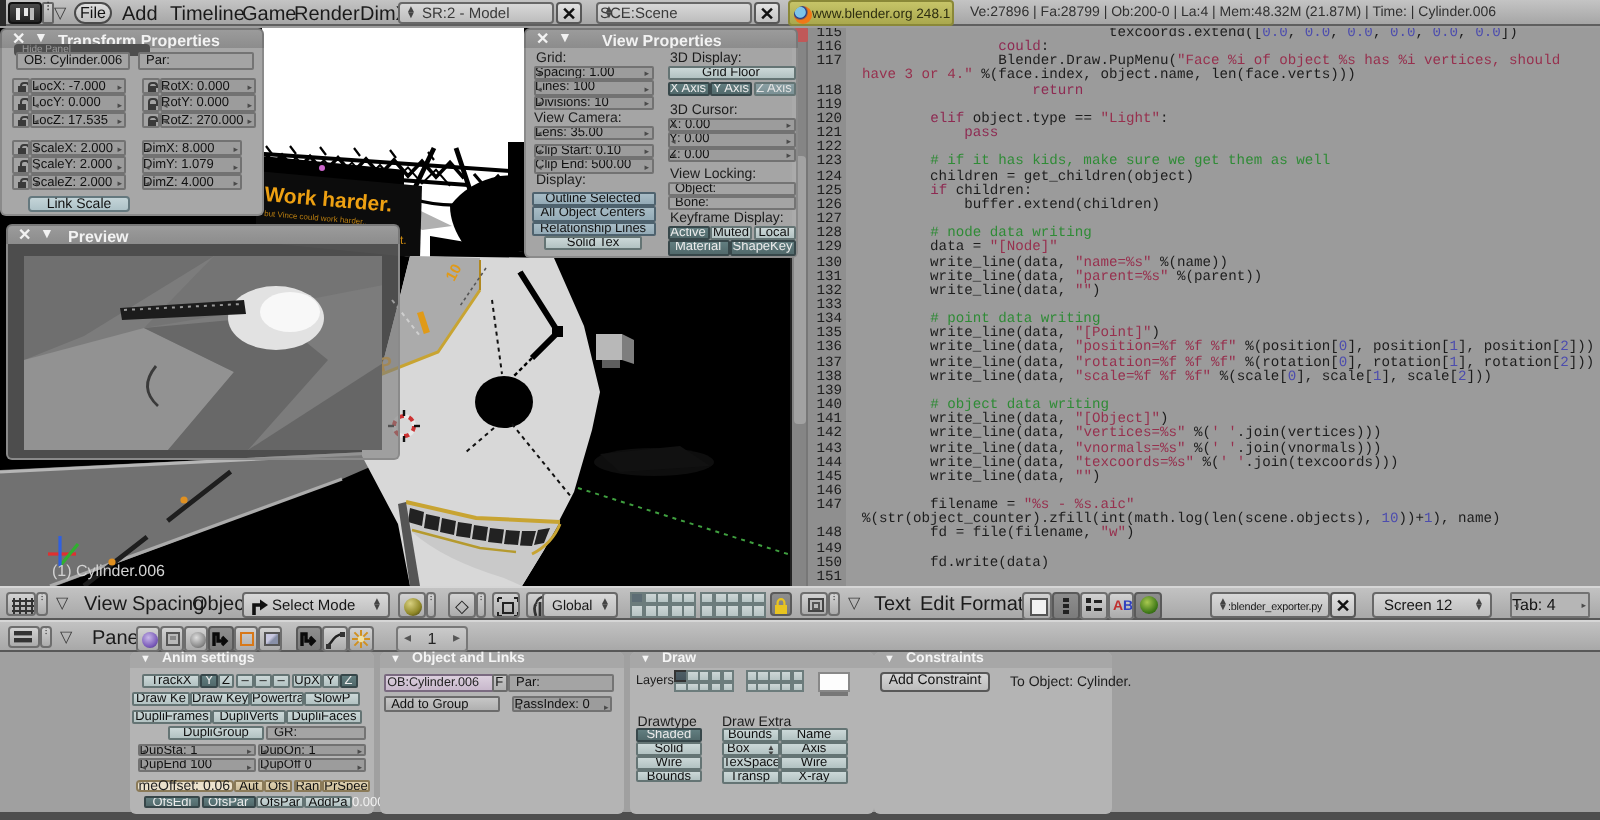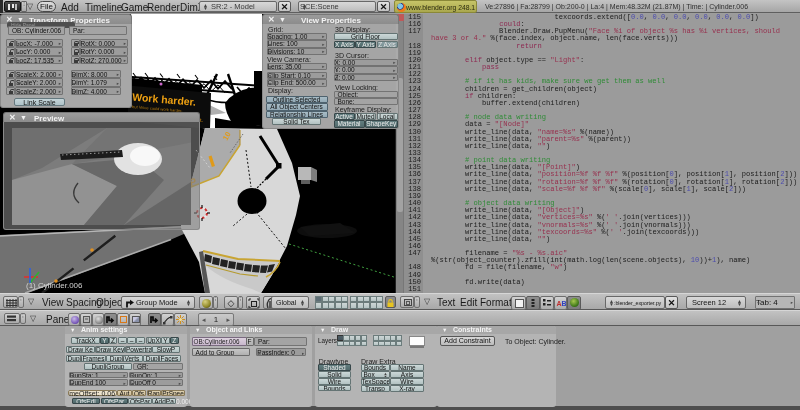--- a/index.html
+++ b/index.html
@@ -340,21 +340,21 @@
  <div class="ibtn" style="left:18px;top:2px;width:6px;height:12px;font-size:5px;color:#333;text-align:center;line-height:4px">⁝</div>
  <div class="tri" style="left:28px;top:3px">▽</div>
  <div class="mtx" style="left:42px;top:3px">View</div>
  <div class="mtx" style="left:66px;top:3px">Spacing</div>
  <div class="mtx" style="left:96px;top:3px">Object</div>
  <div class="dd" style="left:121px;top:1.5px;width:74px;height:13px;line-height:12px">
   <svg width="11" height="11" style="position:absolute;left:2px;top:1px">
           <path d="M3,9.5 L3,4.5 L6.5,4.5" stroke="#111" stroke-width="1.8" fill="none"></path>
           <polygon points="6,1.8 10,4.5 6,7.2" fill="#111"></polygon>
         </svg>
-  <span style="margin-left:14px">Group Mode</span>
+  <span style="margin-left:14px">Select Mode</span>
   <span class="ud" style="right:3px;top:3px">▲<br>▼</span>
  </div>
  <div class="ibtn" style="left:199px;top:2px;width:14px;height:13px">
         <div class="a" style="left:2px;top:2px;width:9px;height:9px;border-radius:50%;background:radial-gradient(circle at 35% 30%,#d8d080,#908828 60%,#302c08)"></div>
       </div>
  <div class="ibtn" style="left:213px;top:2px;width:5px;height:13px;font-size:5px;color:#333;text-align:center;line-height:4px">⁝</div>
  <div class="ibtn" style="left:224px;top:2px;width:14px;height:13px;font-size:9px;color:#222;text-align:center;line-height:12px">◇</div>
  <div class="ibtn" style="left:238px;top:2px;width:5px;height:13px;font-size:5px;color:#333;text-align:center;line-height:4px">⁝</div>
  <div class="ibtn" style="left:246px;top:2px;width:14px;height:13px">
         <svg width="12" height="11" style="position:absolute;left:0.5px;top:1px">

